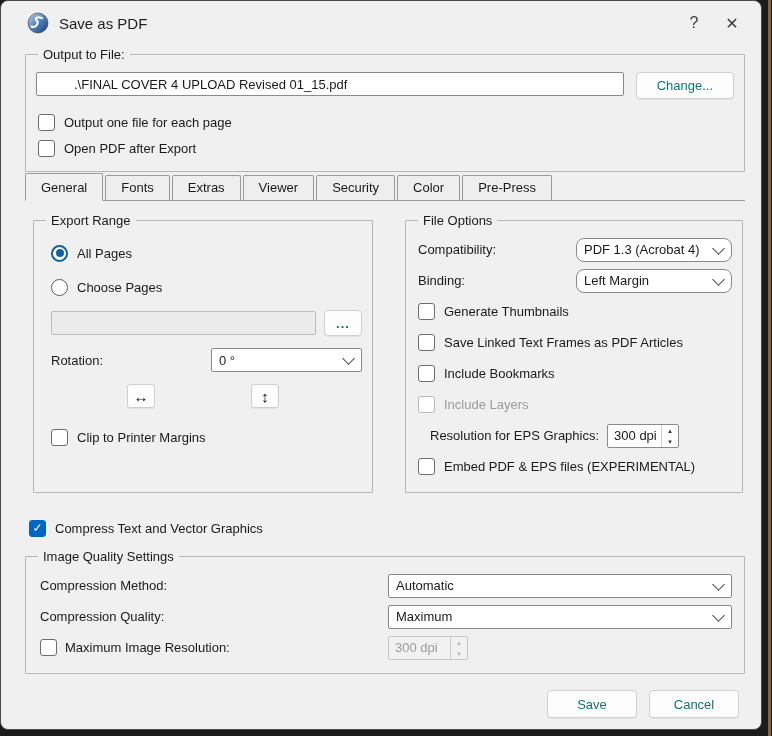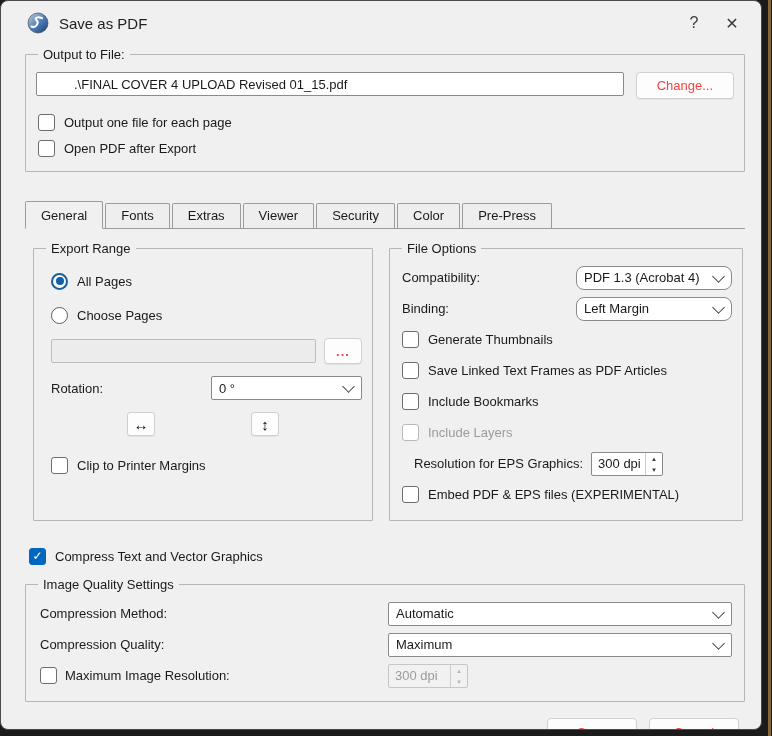--- a/index.html
+++ b/index.html
@@ -25,21 +25,21 @@
     font-size:16px;color:#3c3c3c;background:transparent;border:none;cursor:default;}
   
   fieldset.group{border:1px solid #b6b6b6;border-radius:1px;margin:0;padding:6px 10px 10px;}
   fieldset.group legend{padding:0 5px;margin-left:2px;font-size:13px;color:#1a1a1a;}
   .content{padding:2px 16px 0 24px;}
   
   .text-input{height:24px;border:1px solid #8a8a8a;border-radius:2px;background:#fff;
     padding:0 7px;font-family:inherit;font-size:13px;color:#1a1a1a;box-sizing:border-box;}
   .text-input:disabled,.text-input.disabled{background:#ececec;border-color:#bdbdbd;}
   .btn{height:27px;background:#fdfdfd;border:1px solid #d0d0d0;border-radius:4px;
-    padding:0 20px;font-family:inherit;font-size:13px;color:#ef4444;
+    padding:0 20px;font-family:inherit;font-size:13px;color:#0f766e;
     box-shadow:0 1px 0 rgba(0,0,0,0.05);}
   .check{display:flex;align-items:center;gap:9px;}
   .cbox{width:17px;height:17px;box-sizing:border-box;border:1px solid #6d6d6d;border-radius:3px;
     background:#fff;flex:none;display:flex;align-items:center;justify-content:center;
     font-size:12px;line-height:1;color:#fff;}
   .cbox.checked{background:#0067c0;border-color:#0067c0;}
   .cbox.disabled{border-color:#b9b9b9;}
   .lbl-disabled{color:#9b9b9b;}
   .radio-row{display:flex;align-items:center;gap:9px;}
   .radio{width:17px;height:17px;box-sizing:border-box;border-radius:50%;background:#fff;
@@ -58,27 +58,27 @@
   .spin-up,.spin-down{flex:1;display:flex;align-items:center;justify-content:center;
     font-size:7px;color:#333;line-height:1;}
   .spin.disabled{background:#f1f1f1;border-color:#c6c6c6;}
   .spin.disabled .spin-value{color:#9b9b9b;}
   .spin.disabled .spin-up,.spin.disabled .spin-down{color:#b5b5b5;}
   
   .file-row{display:flex;gap:12px;margin:4px 0 10px;}
   .file-row .text-input{flex:1;padding-left:37px;}
   .out-check{height:26px;margin-left:2px;}
   
-  .tabbar{display:flex;align-items:flex-end;margin-top:28px;border-bottom:1px solid #9b9b9b;}
+  .tabbar{display:flex;align-items:flex-end;margin-top:0;border-bottom:1px solid #9b9b9b;}
   .tab{padding:4px 15px 5px;border:1px solid #9b9b9b;border-bottom:none;margin:3px 2px 0 0;
     background:#eeeeee;border-radius:2px 2px 0 0;position:relative;}
   .tab.active{background:#f0f0f0;margin-top:0;padding-top:6px;border-bottom:1px solid #f0f0f0;
     margin-bottom:-1px;z-index:2;}
   
-  .tabpane{display:flex;gap:16px;padding:12px 2px 14px 8px;align-items:stretch;}
+  .tabpane{display:flex;gap:32px;padding:12px 2px 14px 8px;align-items:stretch;}
   fieldset.export-range{width:340px;flex:none;box-sizing:border-box;}
   fieldset.file-options{flex:1;box-sizing:border-box;}
   .er-radio{height:30px;margin:4px 0 2px 7px;}
   .pages-row{display:flex;gap:8px;margin:8px 0 12px 7px;align-items:center;}
   .pages-row .text-input{flex:1;}
   .ellipsis-btn{width:38px;height:26px;padding:0;font-weight:bold;letter-spacing:1px;}
   .rotation-row{display:flex;align-items:center;margin:4px 0 12px 7px;}
   .rotation-row .rlbl{width:160px;flex:none;}
   .rotation-row .combo{flex:1;}
   .flip-row{display:flex;justify-content:center;gap:96px;margin:6px 0 16px;}

